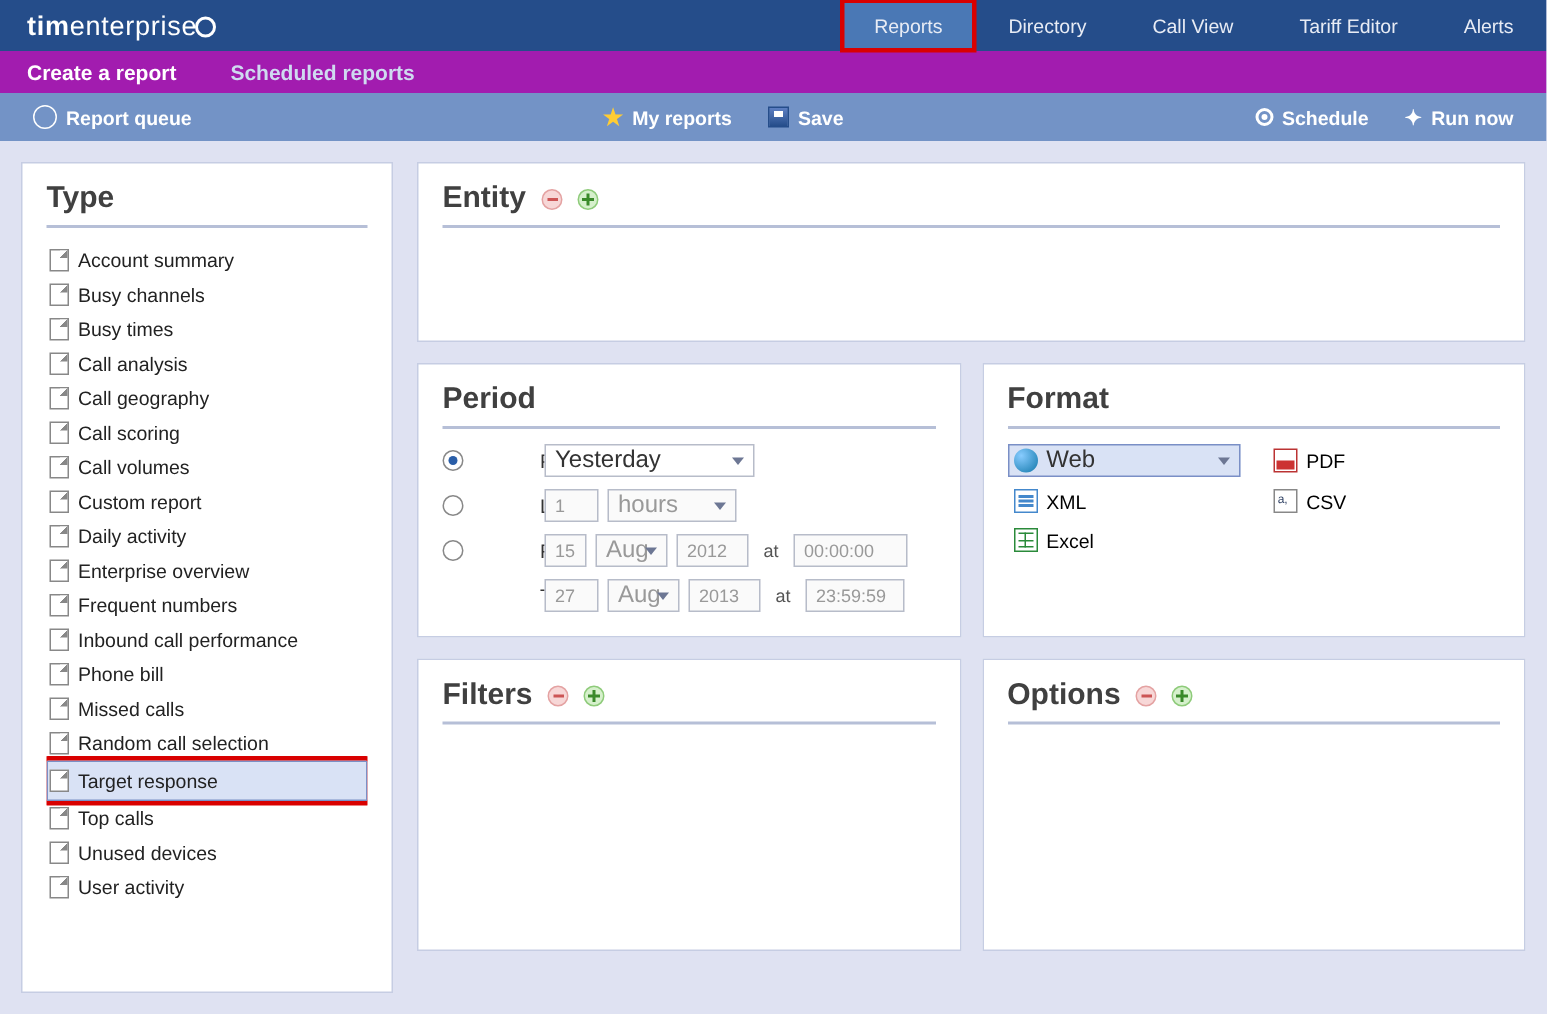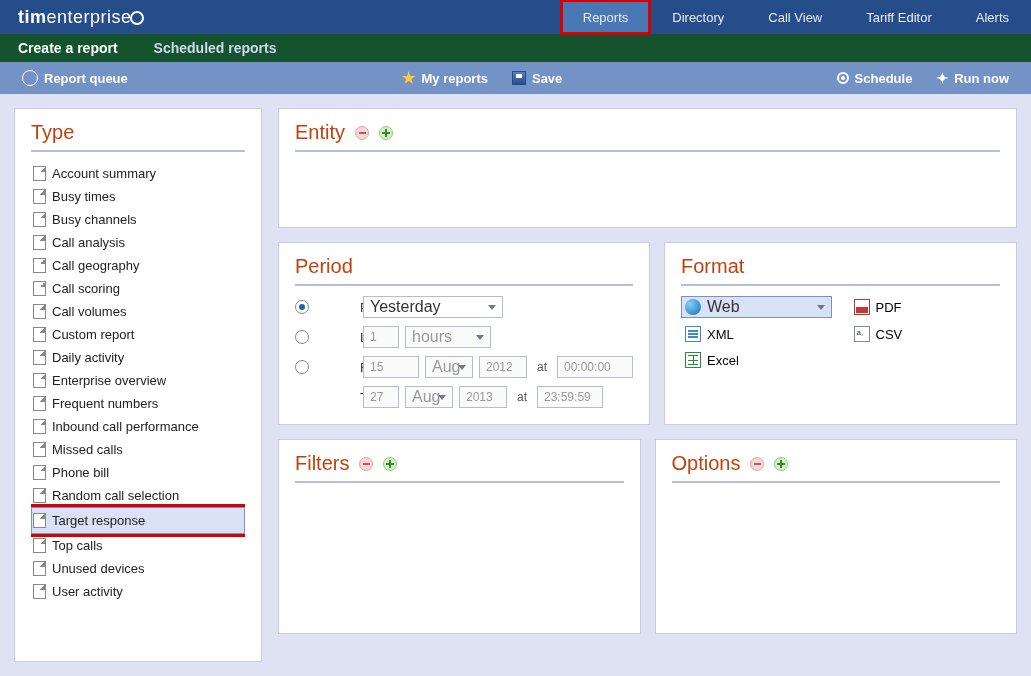--- a/index.html
+++ b/index.html
@@ -9,21 +9,21 @@
   .topbar { height: 34px; background: #254d8a; display: flex; align-items: center; color: #fff; }
   .brand { padding: 0 18px; font-size: 18px; font-weight: 300; letter-spacing: 0.5px; }
   .brand b { font-weight: 700; }
   .brand-oval { display:inline-block; width:14px; height:14px; border:2px solid #fff; border-radius:50%; margin-left:-2px; position:relative; top:2px; }
   .toptabs { margin-left: auto; display: flex; height: 100%; }
   .toptab { padding: 15px 22px; height: 100%; display: flex; align-items: center; font-size: 13px; cursor: pointer; color: #e8ecf5; }
   .toptab.active { background: #4a78b5; }
   .toptab.highlight-box { outline: 3px solid #d90000; outline-offset: -2px; }
 
   
-  .subnav { height: 28px; background: #14532d; display: flex; align-items: center; }
+  .subnav { height: 28px; background: #a21caf; display: flex; align-items: center; }
   .subtab { padding: 0 18px; height: 100%; display: flex; align-items: center; color: #cfdaf0; font-weight: bold; font-size: 14px; cursor: pointer; }
   .subtab.active { color: #fff; }
 
   
   .toolbar { height: 32px; background: #7393c6; display: flex; align-items: center; color: #fff; padding: 14px 14px; gap: 8px; }
   .toolbar .spacer { flex: 1; }
   .toolbar .btn { display: flex; align-items: center; gap: 6px; padding: 0 8px; cursor: pointer; font-weight: bold; font-size: 13px; color: #fff; }
   .toolbar .btn .dotring { width:12px; height:12px; border:2px solid #fff; border-radius:50%; display:inline-block; position:relative;}
   .toolbar .btn .dotring::after{content:"";position:absolute;top:2px;left:2px;width:4px;height:4px;background:#fff;border-radius:50%;}
   .star { color:#ffcc33; font-size:15px; }
@@ -35,21 +35,21 @@
   
   .main { display: flex; gap: 16px; padding: 14px; height: calc(676px - 34px - 28px - 32px); }
   .sidebar { width: 248px; }
   .content { flex: 1; display: flex; flex-direction: column; gap: 14px; }
   .row { display: flex; gap: 14px; }
   .row > .panel { flex: 1; }
 
   
   .panel { background: #fff; border: 1px solid #c6cde3; padding: 12px 16px 16px 16px; }
   .panel-header { display:flex; align-items:center; gap:10px; border-bottom:2px solid #b6bfd7; padding-bottom:6px; margin-bottom:10px;}
-  .panel-title { color: #c2410c; font-size: 20px; font-weight: normal; }
+  .panel-title { color: #404040; font-size: 20px; font-weight: bold; }
   .icon-minus,.icon-plus{ width:14px;height:14px;border-radius:50%;display:inline-block;position:relative;}
   .icon-minus{background:#f7d7d7;border:1px solid #e4a2a2;}
   .icon-minus::after{content:"";position:absolute;top:5px;left:3px;width:7px;height:2px;background:#c55;}
   .icon-plus{background:#d6f0cc;border:1px solid #8ecb7a;}
   .icon-plus::before{content:"";position:absolute;top:2px;left:5px;width:2px;height:8px;background:#3a8a2a;}
   .icon-plus::after{content:"";position:absolute;top:5px;left:2px;width:8px;height:2px;background:#3a8a2a;}
 
   
   .type-panel { height: 100%; }
   .type-list-wrap { height: calc(100% - 42px); overflow-y: scroll; border-right: none; }
@@ -147,28 +147,28 @@
     <div class="panel-header">
       <span class="panel-title">Type</span>
     </div>
     <div class="type-list-wrap" id="typelist">
         <div class="type-row">
           <span class="doc-icn"></span>
           <span>Account summary</span>
         </div>
         <div class="type-row">
           <span class="doc-icn"></span>
+          <span>Busy channels</span>
+        </div>
+        <div class="type-row">
+          <span class="doc-icn"></span>
           <span>Busy times</span>
         </div>
         <div class="type-row">
           <span class="doc-icn"></span>
-          <span>Busy channels</span>
-        </div>
-        <div class="type-row">
-          <span class="doc-icn"></span>
           <span>Call analysis</span>
         </div>
         <div class="type-row">
           <span class="doc-icn"></span>
           <span>Call geography</span>
         </div>
         <div class="type-row">
           <span class="doc-icn"></span>
           <span>Call scoring</span>
         </div>
@@ -191,25 +191,25 @@
         <div class="type-row">
           <span class="doc-icn"></span>
           <span>Frequent numbers</span>
         </div>
         <div class="type-row">
           <span class="doc-icn"></span>
           <span>Inbound call performance</span>
         </div>
         <div class="type-row">
           <span class="doc-icn"></span>
+          <span>Phone bill</span>
+        </div>
+        <div class="type-row">
+          <span class="doc-icn"></span>
           <span>Missed calls</span>
-        </div>
-        <div class="type-row">
-          <span class="doc-icn"></span>
-          <span>Phone bill</span>
         </div>
         <div class="type-row">
           <span class="doc-icn"></span>
           <span>Random call selection</span>
         </div>
         <div class="type-row selected highlight-box">
           <span class="doc-icn"></span>
           <span>Target response</span>
         </div>
         <div class="type-row">
@@ -258,21 +258,21 @@
                 <span>1</span>
               </span>
             <span class="sel dis" style="width:86px">
                 <span>hours</span>
               </span>
           </div>
 
           <span class="radio"></span>
           <span class="ptxt">From</span>
           <div class="pfields">
-            <span class="inp" style="width:56px">
+            <span class="inp" style="width:28px">
                 <span>15</span>
               </span>
             <span class="sel dis" style="width:48px">
                 <span>Aug</span>
               </span>
             <span class="inp" style="width:48px">
                 <span>2012</span>
               </span>
             <span class="at">at</span>
             <span class="inp" style="width:76px">

